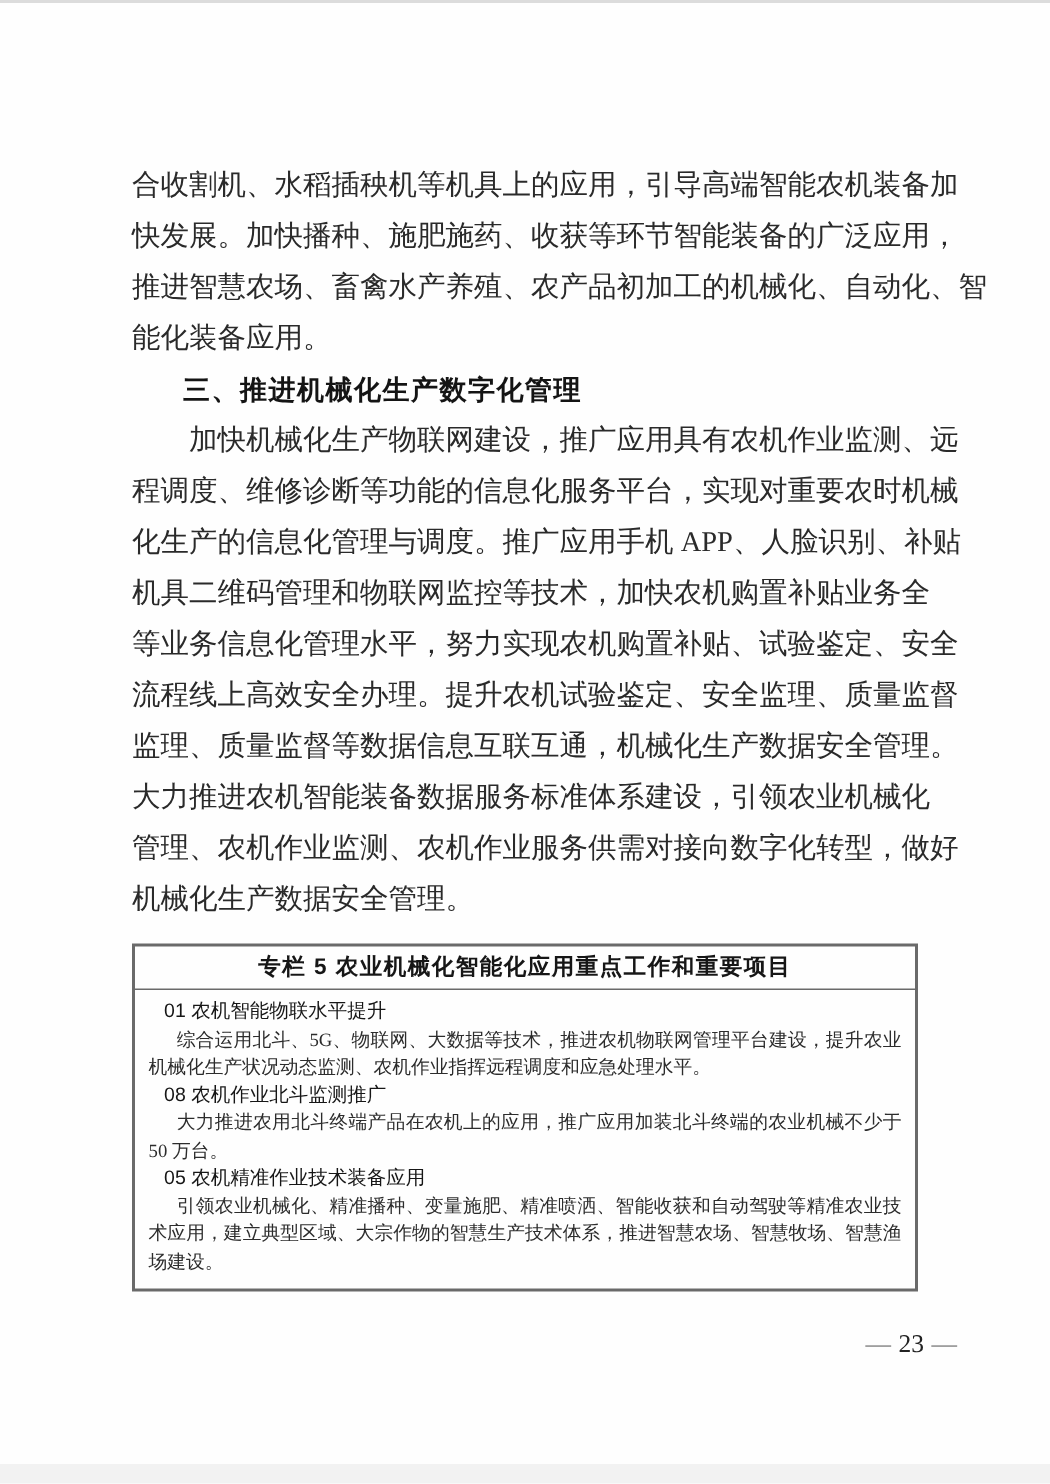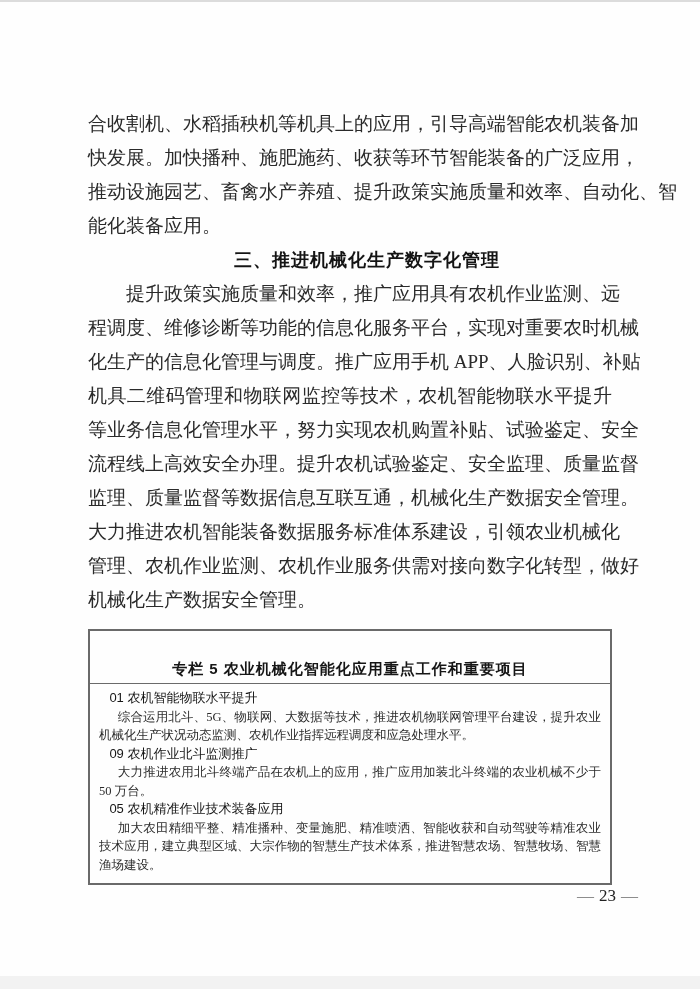--- a/index.html
+++ b/index.html
@@ -40,40 +40,38 @@
   }
   .section-heading{
     height:34px;
     line-height:34px;
     padding-left:34px;
     font-size:18px;
     font-weight:bold;
     letter-spacing:1px;
     color:#141414;
     font-family:"Liberation Sans","DejaVu Sans",sans-serif;
-    text-align:center;
   }
   .box{
     position:absolute;
     left:88px;top:627px;
     width:524px;
     box-sizing:border-box;
     border:2px solid #6a6a6a;
     background:#fefefe;
   }
   .box-title{
     border-bottom:1px solid #6a6a6a;
     text-align:center;
     font-size:15px;
     font-weight:bold;
     letter-spacing:1px;
     line-height:28px;
     color:#161616;
     font-family:"Liberation Sans","DejaVu Sans",sans-serif;
-    margin-top:24px;
   }
   .box-content{
     padding:5px 9px 9px 9px;
     font-size:12.5px;
     line-height:18.5px;
     color:#2c2c2c;
   }
   .box-item-heading{
     font-weight:normal;
     text-indent:0.8em;
@@ -98,46 +96,46 @@
   .page-number .dash{color:#7a7a7a;padding:0 5px;}
 </style>
 </head>
 <body>
 
 <div class="page">
 
   <div class="text-block">
     <div class="ln">合收割机、水稻插秧机等机具上的应用，引导高端智能农机装备加</div>
     <div class="ln">快发展。加快播种、施肥施药、收获等环节智能装备的广泛应用，</div>
-    <div class="ln">推动设施园艺、畜禽水产养殖、提升政策实施质量和效率、自动化、智</div>
+    <div class="ln">推进智慧农场、畜禽水产养殖、农产品初加工的机械化、自动化、智</div>
     <div class="ln end">能化装备应用。</div>
 
     <div class="section-heading">三、推进机械化生产数字化管理</div>
 
-    <div class="ln ind">提升政策实施质量和效率，推广应用具有农机作业监测、远</div>
+    <div class="ln ind">加快机械化生产物联网建设，推广应用具有农机作业监测、远</div>
     <div class="ln">程调度、维修诊断等功能的信息化服务平台，实现对重要农时机械</div>
     <div class="ln">化生产的信息化管理与调度。推广应用手机 APP、人脸识别、补贴</div>
-    <div class="ln">机具二维码管理和物联网监控等技术，农机智能物联水平提升</div>
+    <div class="ln">机具二维码管理和物联网监控等技术，加快农机购置补贴业务全</div>
     <div class="ln">等业务信息化管理水平，努力实现农机购置补贴、试验鉴定、安全</div>
     <div class="ln">流程线上高效安全办理。提升农机试验鉴定、安全监理、质量监督</div>
     <div class="ln">监理、质量监督等数据信息互联互通，机械化生产数据安全管理。</div>
     <div class="ln">大力推进农机智能装备数据服务标准体系建设，引领农业机械化</div>
     <div class="ln">管理、农机作业监测、农机作业服务供需对接向数字化转型，做好</div>
     <div class="ln end">机械化生产数据安全管理。</div>
   </div>
 
   <div class="box">
     <div class="box-title">专栏 5 农业机械化智能化应用重点工作和重要项目</div>
     <div class="box-content">
       <div class="box-item-heading">01 农机智能物联水平提升</div>
       <div class="box-item-body">综合运用北斗、5G、物联网、大数据等技术，推进农机物联网管理平台建设，提升农业机械化生产状况动态监测、农机作业指挥远程调度和应急处理水平。</div>
-      <div class="box-item-heading">09 农机作业北斗监测推广</div>
+      <div class="box-item-heading">08 农机作业北斗监测推广</div>
       <div class="box-item-body">大力推进农用北斗终端产品在农机上的应用，推广应用加装北斗终端的农业机械不少于 50 万台。</div>
       <div class="box-item-heading">05 农机精准作业技术装备应用</div>
-      <div class="box-item-body">加大农田精细平整、精准播种、变量施肥、精准喷洒、智能收获和自动驾驶等精准农业技术应用，建立典型区域、大宗作物的智慧生产技术体系，推进智慧农场、智慧牧场、智慧渔场建设。</div>
+      <div class="box-item-body">引领农业机械化、精准播种、变量施肥、精准喷洒、智能收获和自动驾驶等精准农业技术应用，建立典型区域、大宗作物的智慧生产技术体系，推进智慧农场、智慧牧场、智慧渔场建设。</div>
     </div>
   </div>
 
   <div class="page-number">
     <span class="dash">—</span><span class="num">23</span><span class="dash">—</span>
   </div>
 
 </div>
 
 </body></html>

